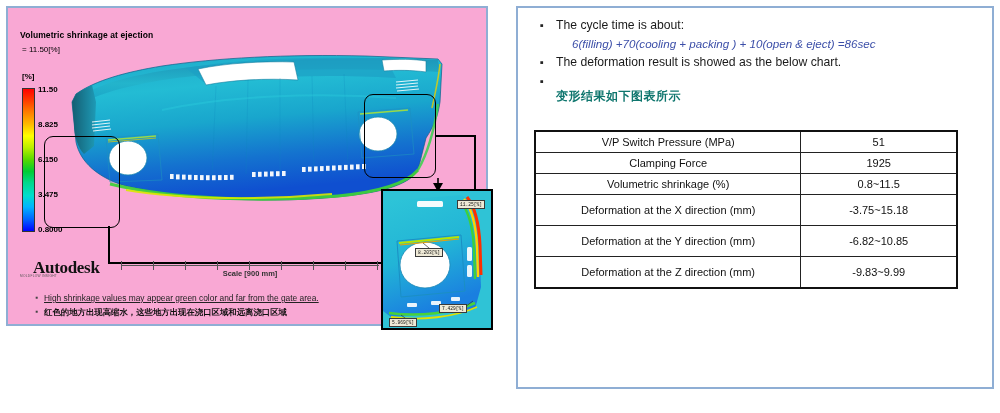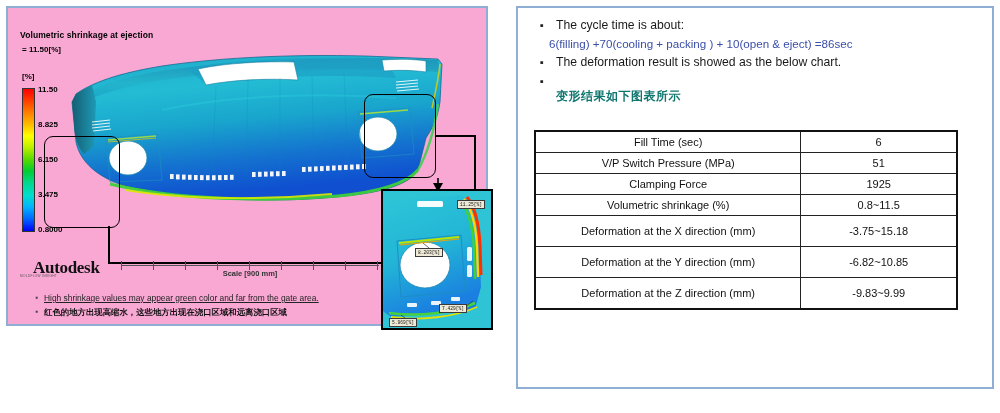--- a/index.html
+++ b/index.html
@@ -19,21 +19,21 @@
     border: 2px solid #8faed4;
     background: #f9a8d4;
   }
   .cae-title {
     position: absolute; left: 12px; top: 22px;
     font-size: 8.5px; font-weight: bold; color: #000;
     letter-spacing: .1px; white-space: nowrap;
   }
   .cae-sub {
     position: absolute; left: 14px; top: 37px;
-    font-size: 8px; font-weight: bold; color: #000; white-space: nowrap;
+    font-size: 8px; font-weight: normal; color: #000; white-space: nowrap;
   }
   .cae-unit {
     position: absolute; left: 14px; top: 64px;
     font-size: 8px; font-weight: bold; color: #000;
   }
   
   #legend-bar {
     position: absolute; left: 14px; top: 80px;
     width: 13px; height: 144px;
     border: 1px solid #333;
@@ -123,21 +123,21 @@
   #right-panel {
     position: absolute; left: 516px; top: 6px;
     width: 478px; height: 383px;
     border: 2px solid #8faed4;
     background: #ffffff;
   }
   #bullets { position:absolute; left: 10px; top: 10px; width: 460px; }
   .b-row { display:flex; align-items:flex-start; margin-bottom: 4px; }
   .b-bullet { width: 28px; flex:none; text-align:center; font-size:11px; color:#222; line-height:15px; }
   .b-text { font-size: 12.2px; color:#1a1a1a; line-height:15px; }
-  .b-sub { font-size: 11.6px; color:#2b3a8f; line-height:15px; margin-left:21px; margin-top:-1px; margin-bottom:4px; }
+  .b-sub { font-size: 11.6px; color:#2b3a8f; line-height:15px; margin-left:44px; margin-top:-1px; margin-bottom:4px;font-style:italic; }
   .b-cn { font-size: 12px; font-weight:bold; color:#0f766e; line-height:15px; letter-spacing:.5px;margin-top:15px; }
 
   
   #results-table {
     position:absolute; left: 16px; top: 122px;
     width: 424px;
     border-collapse: collapse;
     border: 2.5px solid #111;
   }
   #results-table td {
@@ -397,24 +397,20 @@
 
       <div class="b-row">
         <div class="b-bullet">▪</div>
         <div class="b-cn">变形结果如下图表所示</div>
       </div>
     </div>
 
     <table id="results-table">
       <tbody>
         <tr>
-          <td class="col-label">Fill Time (sec)</td>
-          <td class="col-value">6</td>
-        </tr>
-        <tr>
           <td class="col-label">V/P Switch Pressure (MPa)</td>
           <td class="col-value">51</td>
         </tr>
         <tr>
           <td class="col-label">Clamping Force</td>
           <td class="col-value">1925</td>
         </tr>
         <tr>
           <td class="col-label">Volumetric shrinkage (%)</td>
           <td class="col-value">0.8~11.5</td>

